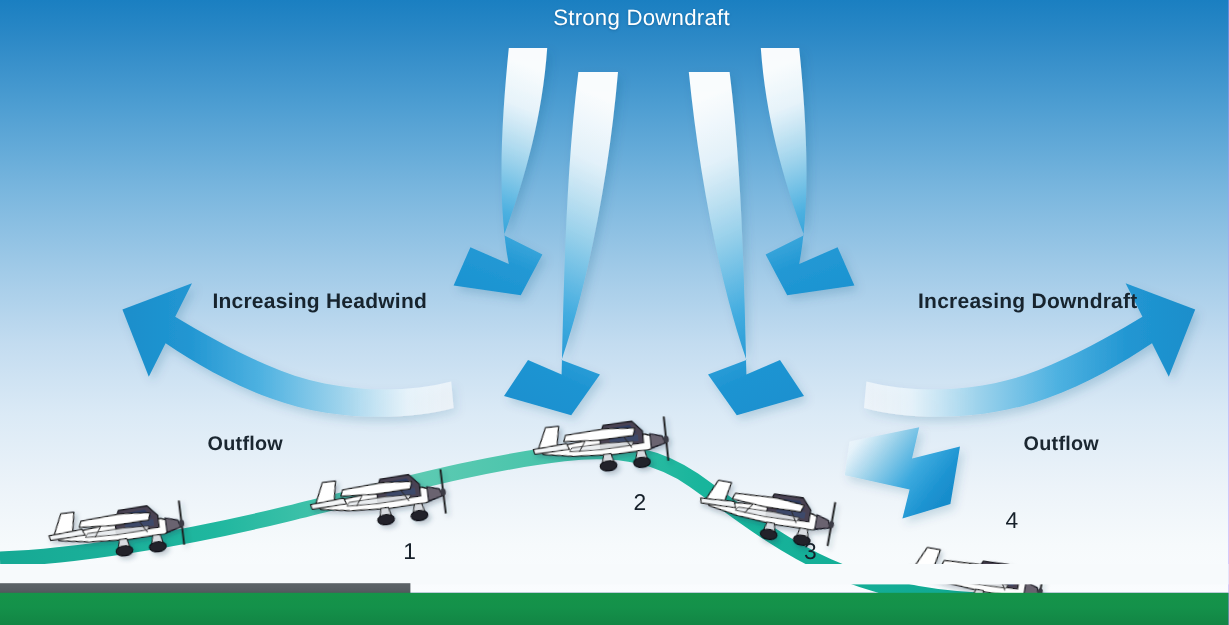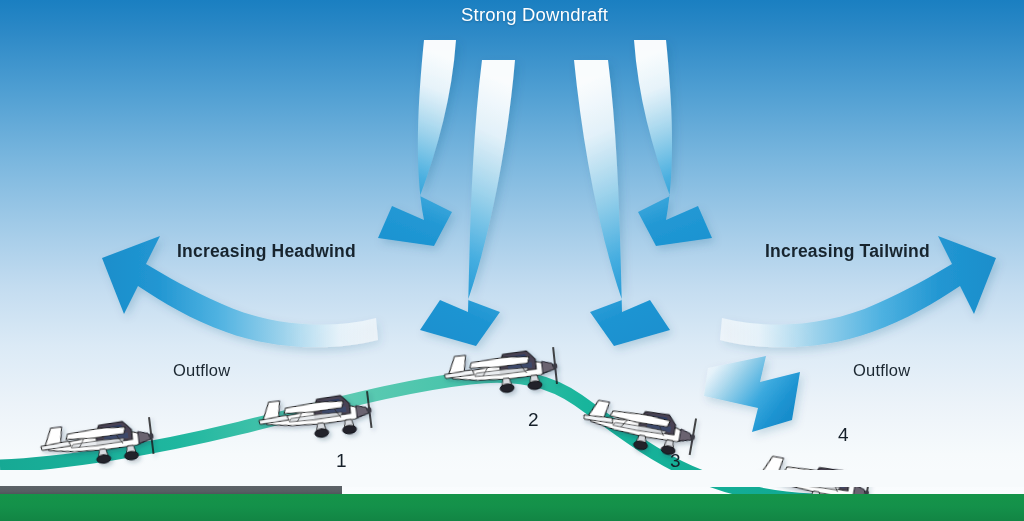--- a/index.html
+++ b/index.html
@@ -51,21 +51,21 @@
     text-shadow: 0 1px 2px rgba(10,60,100,0.35);
   }
   .wind-label {
     font-size: 17.5px;
     color: #17242e;
     font-weight: 700;
   }
   .outflow-label {
     font-size: 16.5px;
     color: #1b2731;
-    font-weight: 400;
+    font-weight: 700;
   }
   .num-label {
     font-size: 19px;
     color: #16202a;
     font-weight: 400;
   }
   #ground-grass {
     position: absolute;
     left: 0;
     top: 494px;
@@ -345,21 +345,21 @@
   </svg>
 
   <div id="runway-white" style="width:1024px"></div>
   <div id="runway-strip" style="width:342px"></div>
   <div id="ground-grass"></div>
 
   <div class="label title-label" style="left:461px; top:4px;">Strong Downdraft</div>
 
   <div class="label wind-label" style="left:177px; top:241px;">Increasing Headwind</div>
 
-  <div class="label wind-label" style="left:765px; top:241px;">Increasing Tailwind</div>
+  <div class="label wind-label" style="left:765px; top:241px;">Increasing Downdraft</div>
 
   <div class="label outflow-label" style="left:173px; top:361px;">Outflow</div>
 
   <div class="label outflow-label" style="left:853px; top:361px;">Outflow</div>
 
   <div class="label num-label" style="left:336px; top:450px;">1</div>
   <div class="label num-label" style="left:528px; top:409px;">2</div>
   <div class="label num-label" style="left:670px; top:450px;">3</div>
   <div class="label num-label" style="left:838px; top:424px;">4</div>
 

